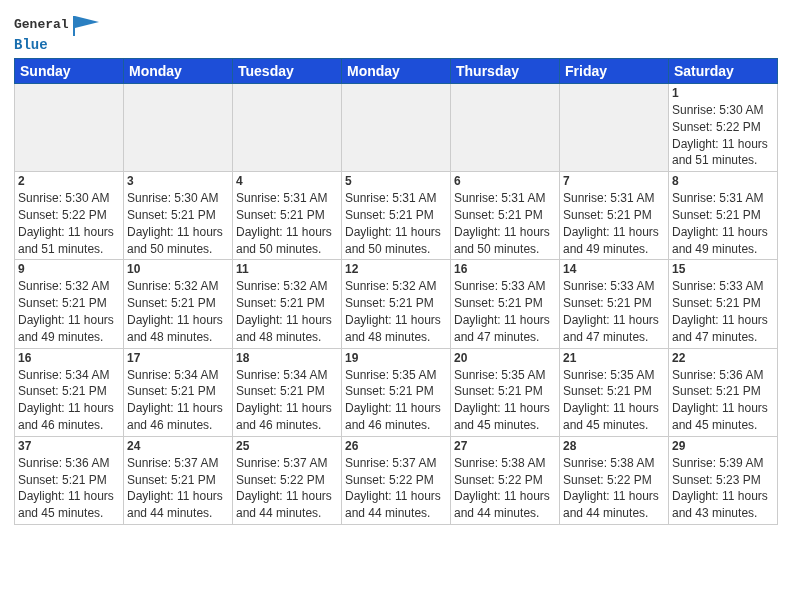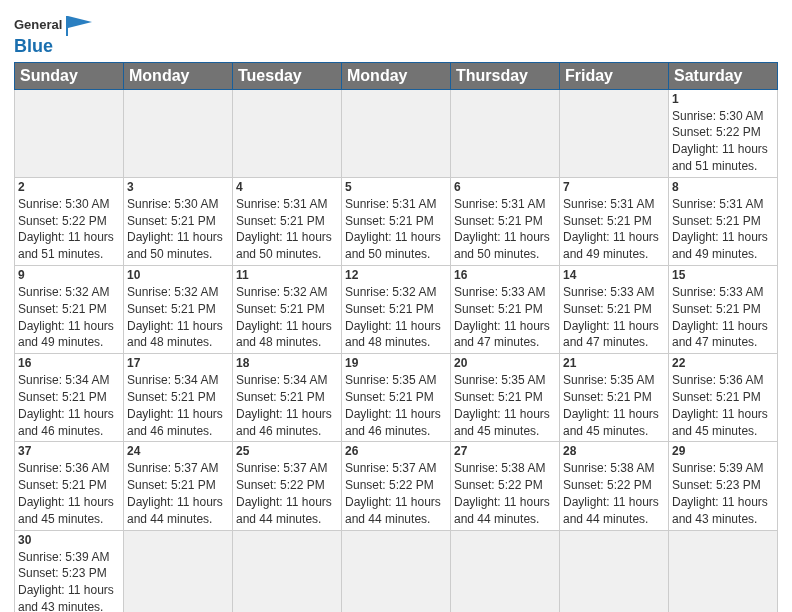--- a/index.html
+++ b/index.html
@@ -20,20 +20,21 @@
       display: flex;
       align-items: flex-start;
       justify-content: space-between;
       margin-bottom: 4px;
     }
     .logo {
       display: flex;
       align-items: center;
       gap: 2px;
       margin-top: 4px;
+      font-family: Liberation Mono, monospace;
     }
     .logo-text {
       font-size: 13px;
       font-weight: bold;
       color: #333;
       line-height: 1.2;
     }
     .logo-blue {
       color: #1a6faf;
     }
@@ -54,25 +55,25 @@
       font-size: 13px;
       color: #333;
     }
     .calendar {
       width: 100%;
       border-collapse: collapse;
       font-size: 9px;
       table-layout: fixed;
     }
     .calendar th {
-      background: #737373;
+      background: #1d4ed8;
       color: #fff;
       text-align: left;
       padding: 4px 5px;
-      font-size: 16px;
+      font-size: 14px;
       font-weight: bold;
       border: 1px solid #1a5f9a;
     }
     .calendar td {
       border: 1px solid #ccc;
       vertical-align: top;
       padding: 2px 3px;
       height: 72px;
       background: #fff;
     }
@@ -102,21 +103,21 @@
   <div class="header">
     <div class="logo">
       <div>
         <div style="display:flex;align-items:center;gap:0;">
           <span class="logo-text">General</span>
           <svg class="logo-icon" viewBox="0 0 28 22">
             <polygon points="4,2 28,8 4,14" fill="#2a7fc1"></polygon>
             <rect x="2" y="2" width="2" height="20" fill="#2a7fc1"></rect>
           </svg>
         </div>
-        <span class="logo-text logo-blue" style="font-size:18px;">Blue</span>
+        <span class="logo-text logo-blue" style="font-size:14px;">Blue</span>
       </div>
     </div>
     <div class="title-block">
       <div class="month-title"></div>
       <div class="subtitle"></div>
     </div>
   </div>
 
   <table class="calendar">
     <thead>
@@ -343,30 +344,15 @@
 and 44 minutes.</div>
           </td>
           <td>
             <span class="day-number">29</span>
             <div class="day-info">Sunrise: 5:39 AM
 Sunset: 5:23 PM
 Daylight: 11 hours
 and 43 minutes.</div>
           </td>
         </tr>
-        <tr class="last-row">
-          <td>
-            <span class="day-number">30</span>
-            <div class="day-info">Sunrise: 5:39 AM
-Sunset: 5:23 PM
-Daylight: 11 hours
-and 43 minutes.</div>
-          </td>
-          <td class="empty"></td>
-          <td class="empty"></td>
-          <td class="empty"></td>
-          <td class="empty"></td>
-          <td class="empty"></td>
-          <td class="empty"></td>
-        </tr>
       </tbody>
   </table>
 </div>
 
 </body></html>

